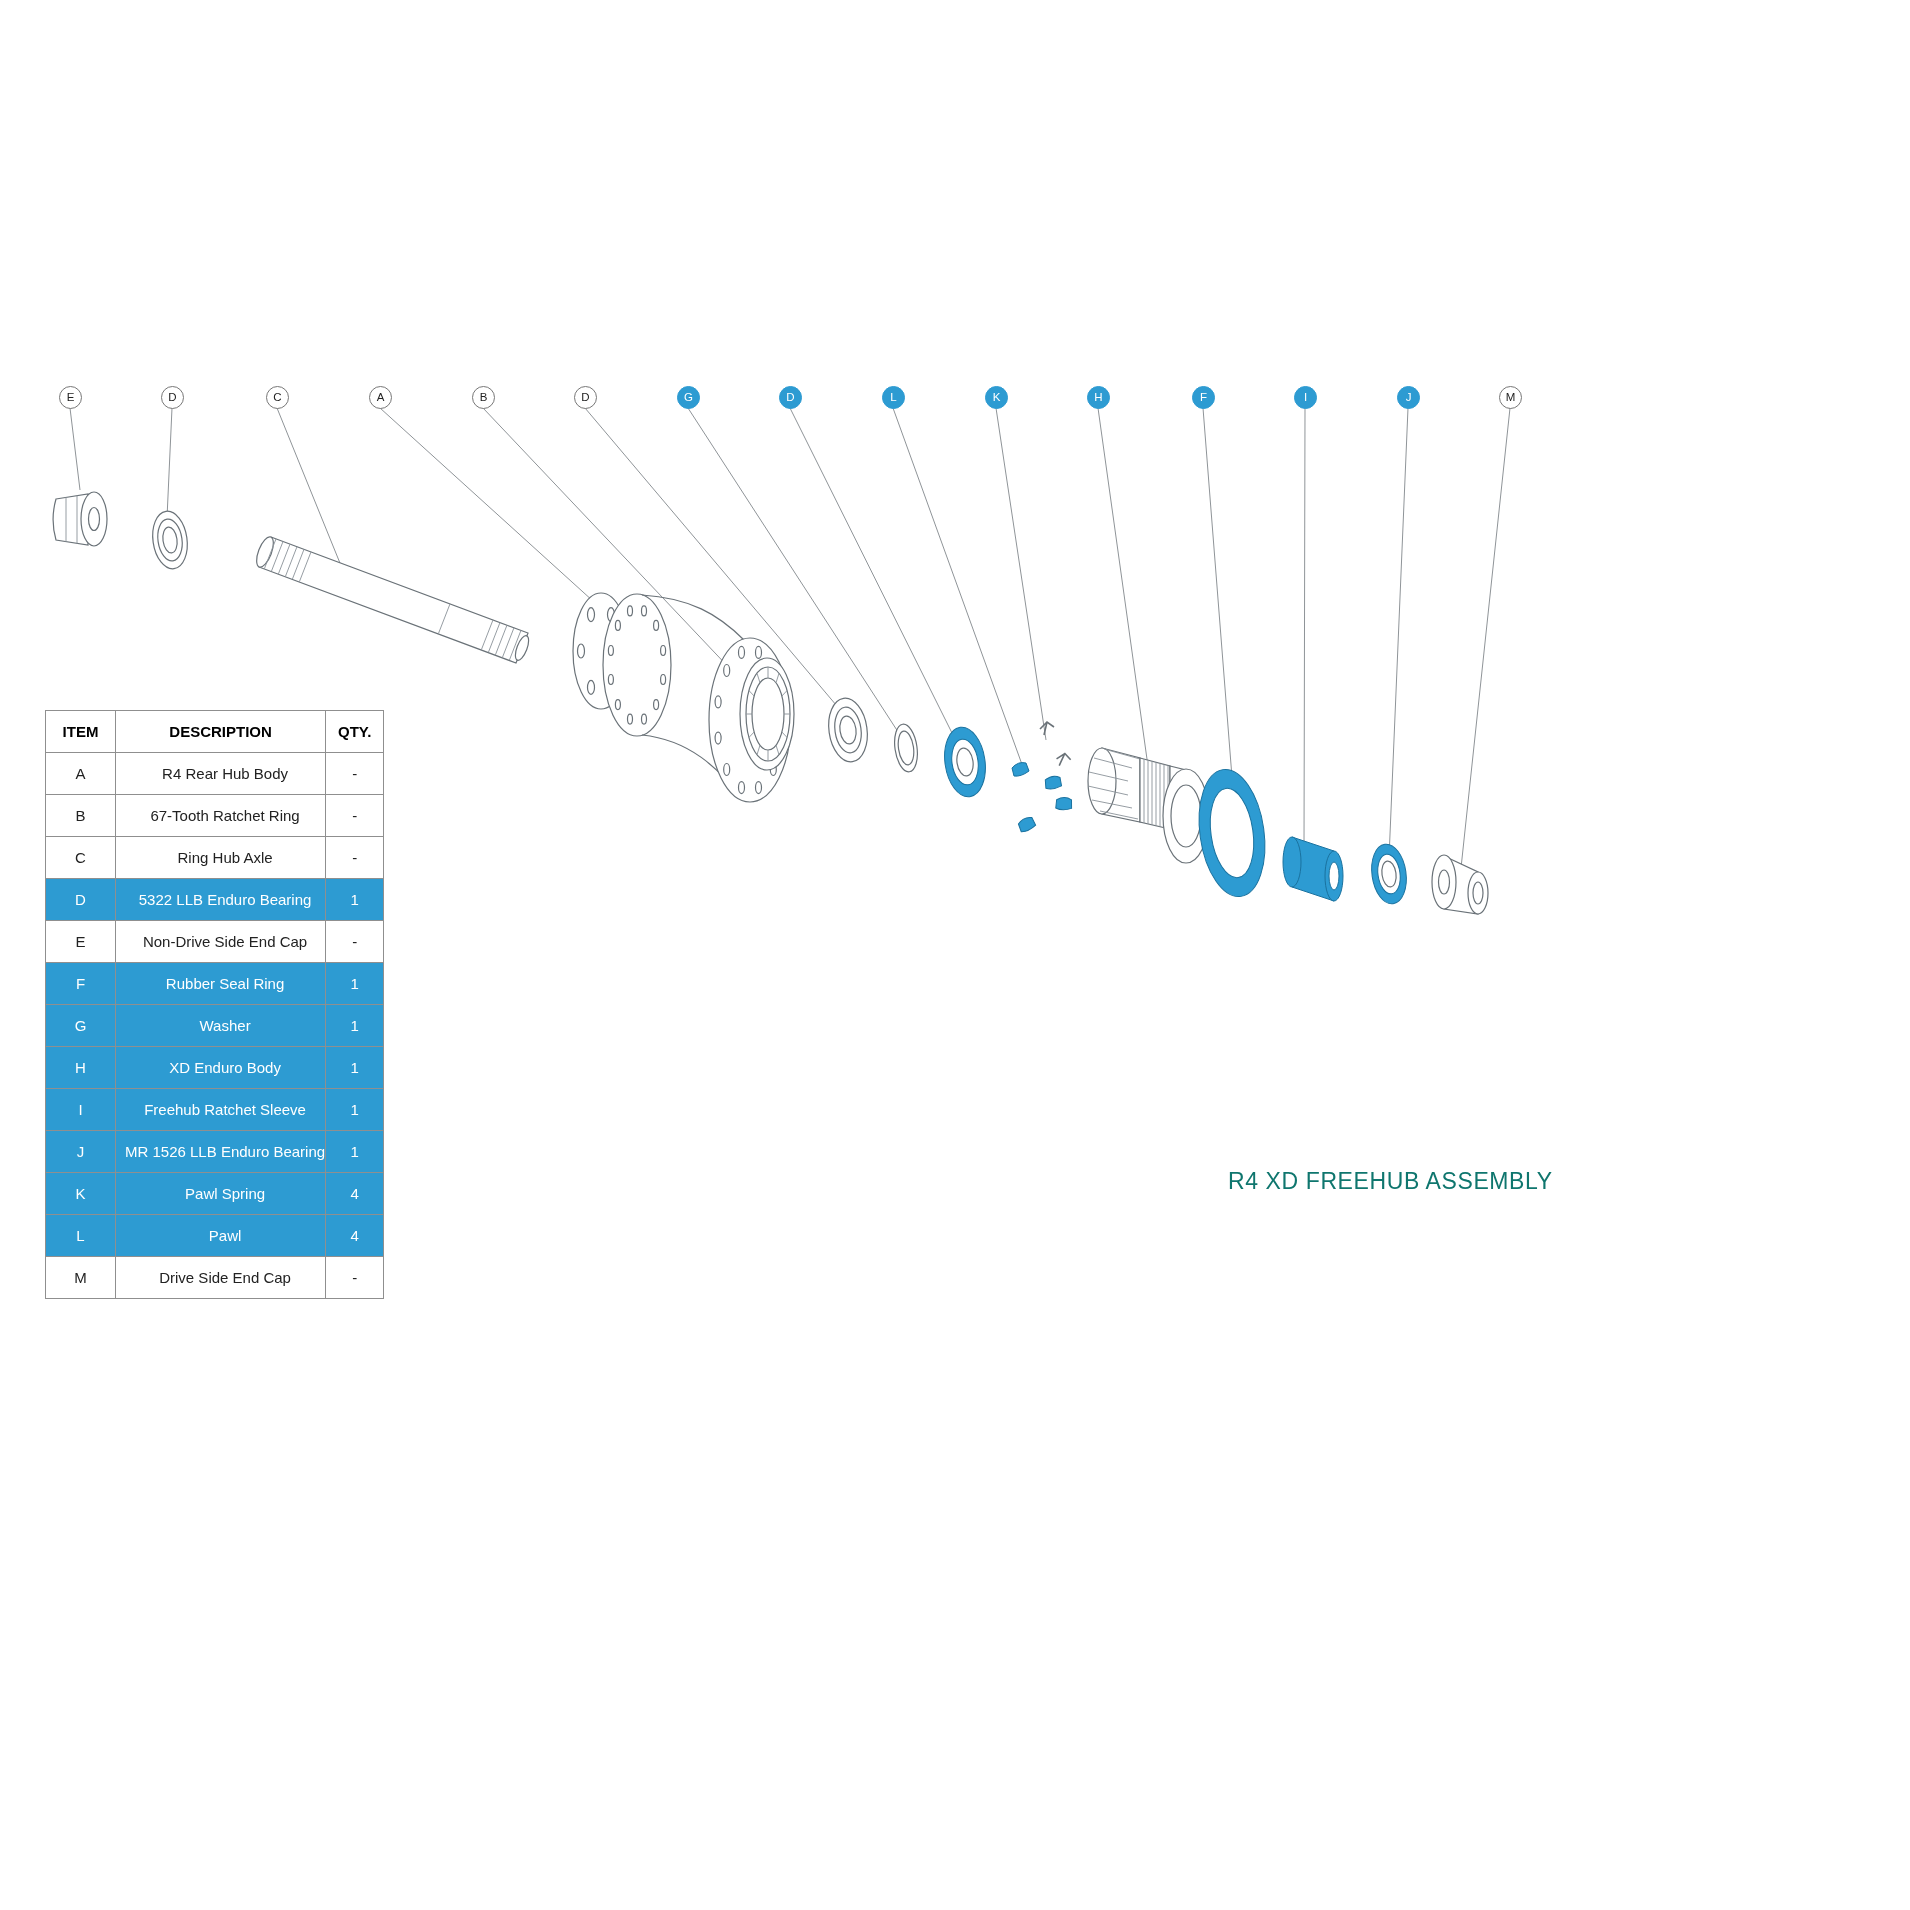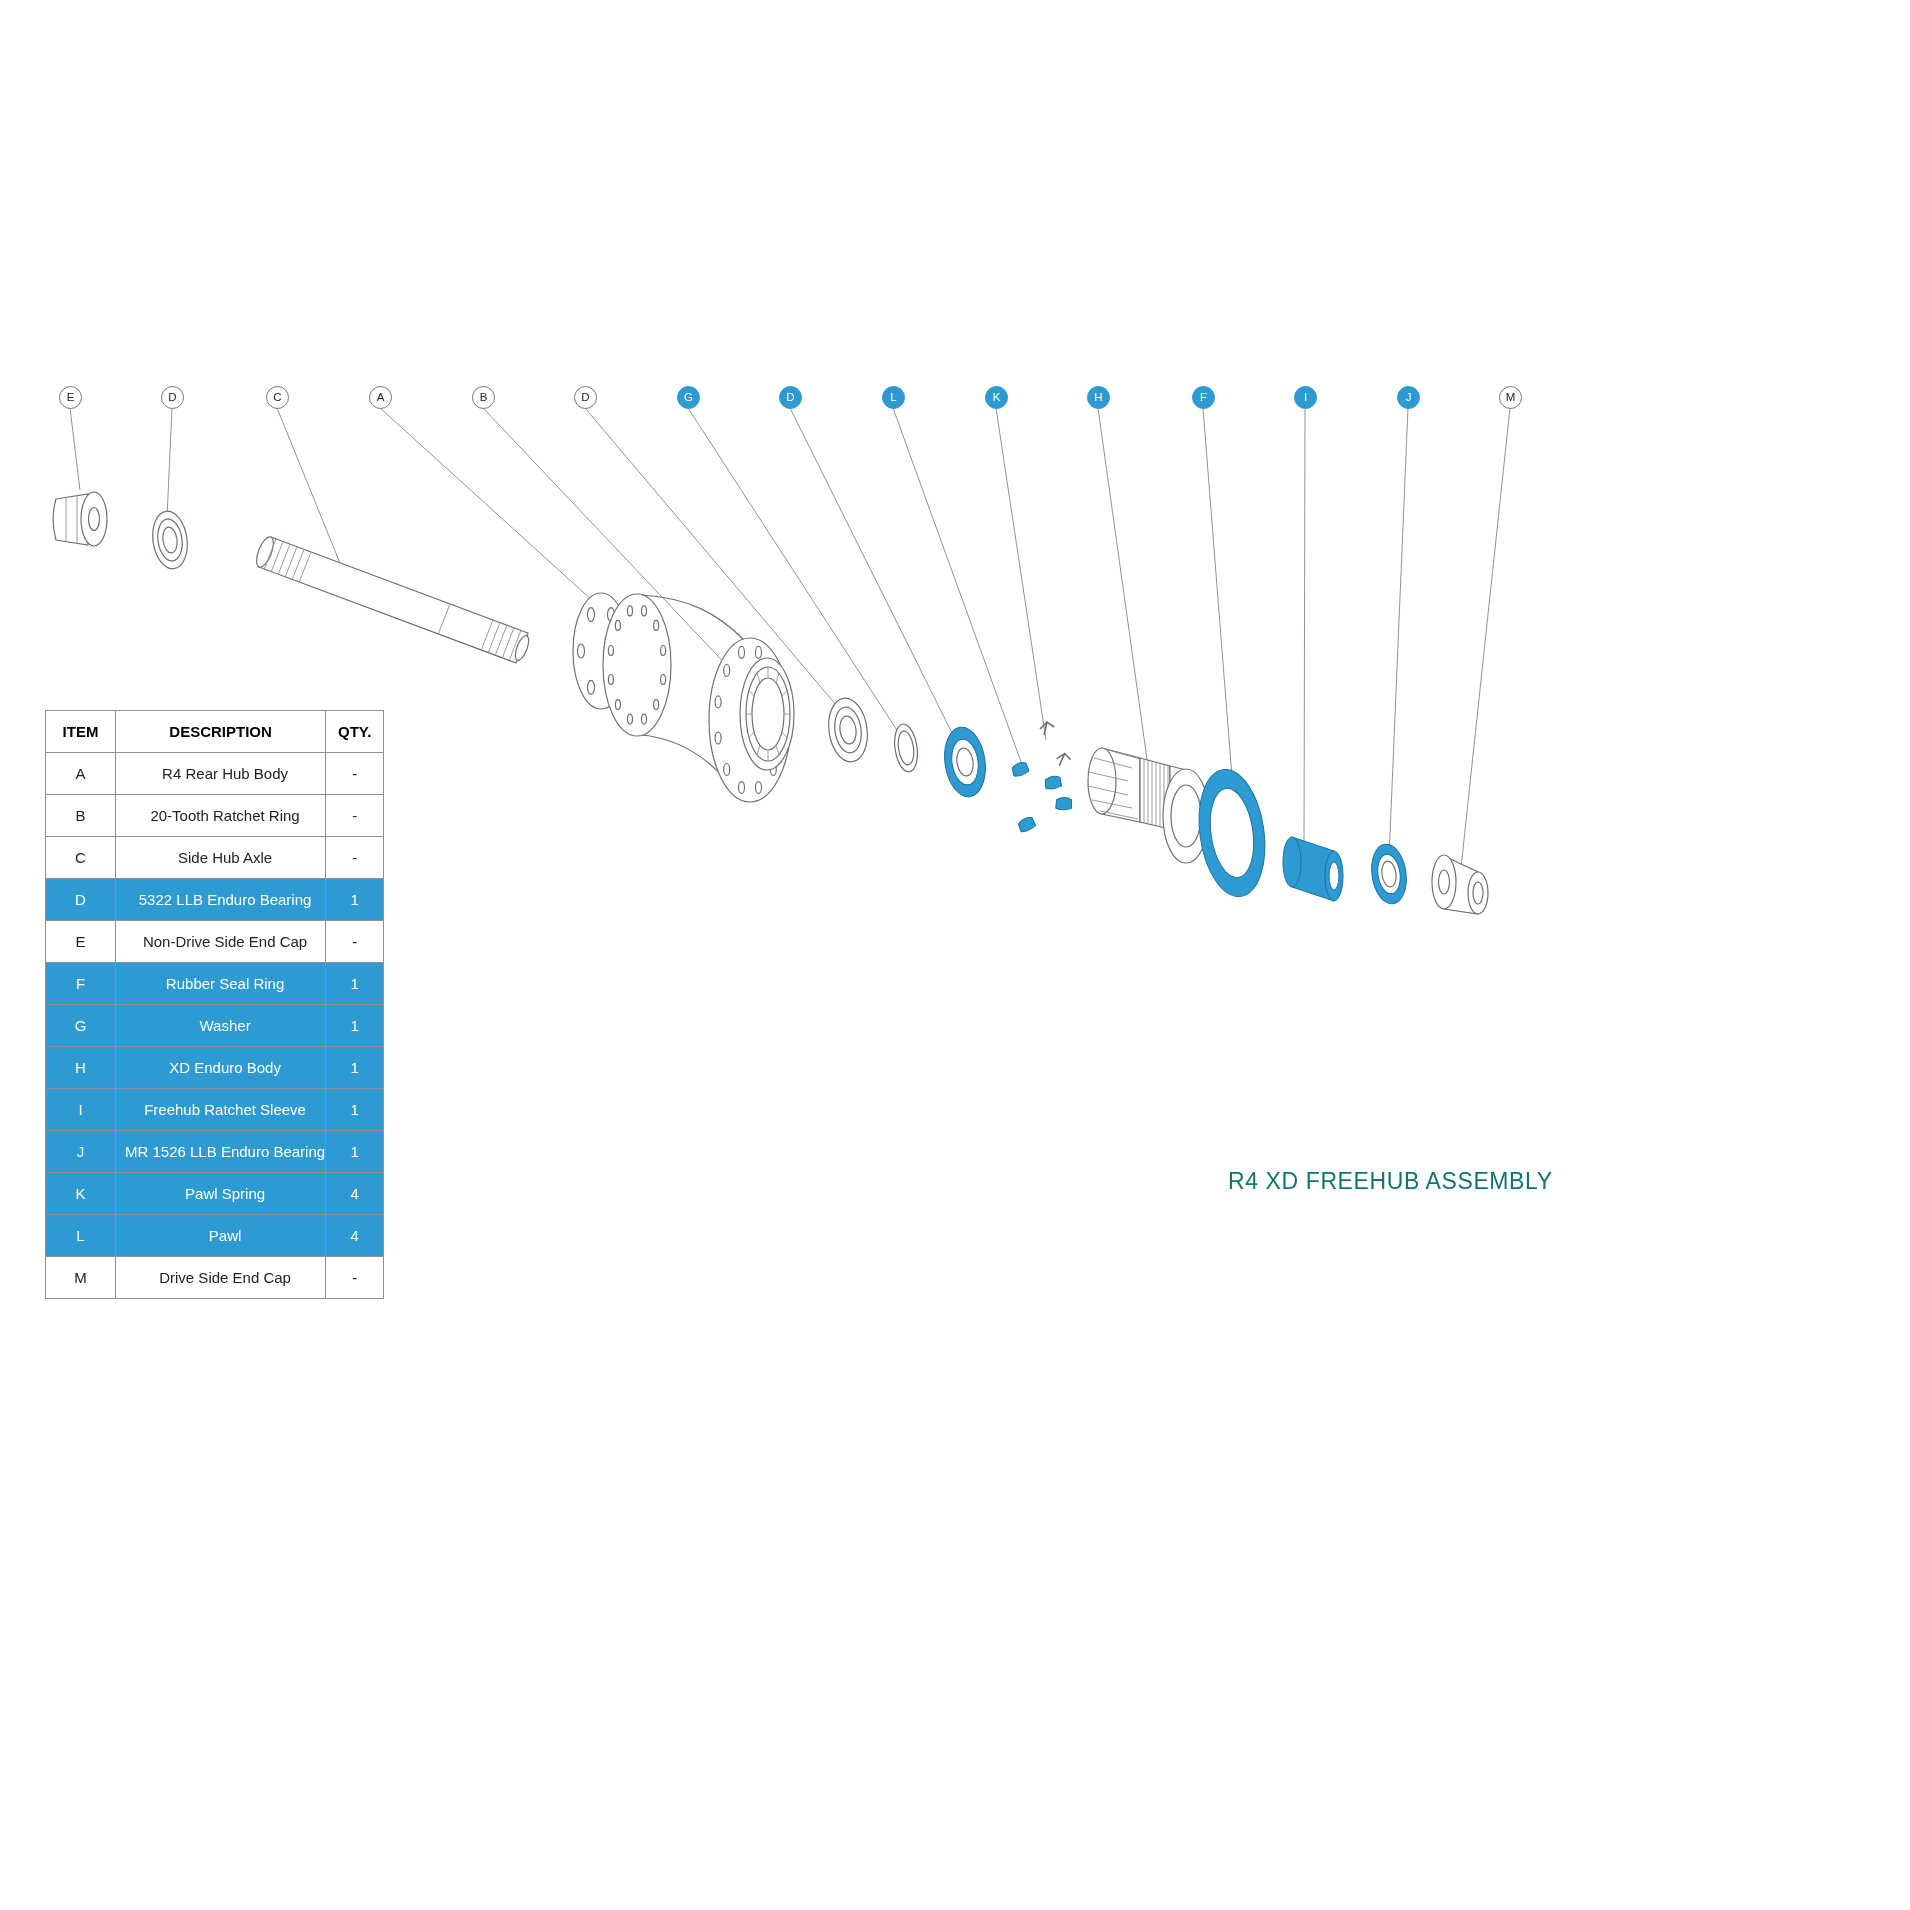--- a/index.html
+++ b/index.html
@@ -259,26 +259,26 @@
       </tr>
     </thead>
     <tbody>
       <tr>
         <td class="c-item">A</td>
         <td class="c-desc">R4 Rear Hub Body</td>
         <td class="c-qty">-</td>
       </tr>
       <tr>
         <td class="c-item">B</td>
-        <td class="c-desc">20-Tooth Ratchet Ring</td>
+        <td class="c-desc">67-Tooth Ratchet Ring</td>
         <td class="c-qty">-</td>
       </tr>
       <tr>
         <td class="c-item">C</td>
-        <td class="c-desc">Side Hub Axle</td>
+        <td class="c-desc">Ring Hub Axle</td>
         <td class="c-qty">-</td>
       </tr>
       <tr class="hl">
         <td class="c-item">D</td>
         <td class="c-desc">5322 LLB Enduro Bearing</td>
         <td class="c-qty">1</td>
       </tr>
       <tr>
         <td class="c-item">E</td>
         <td class="c-desc">Non-Drive Side End Cap</td>

